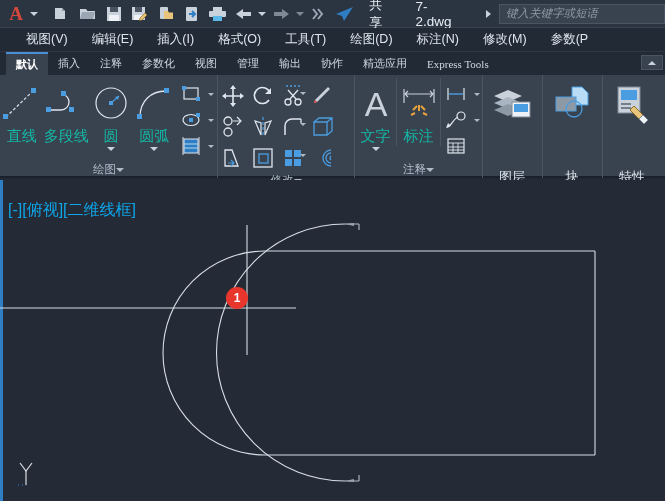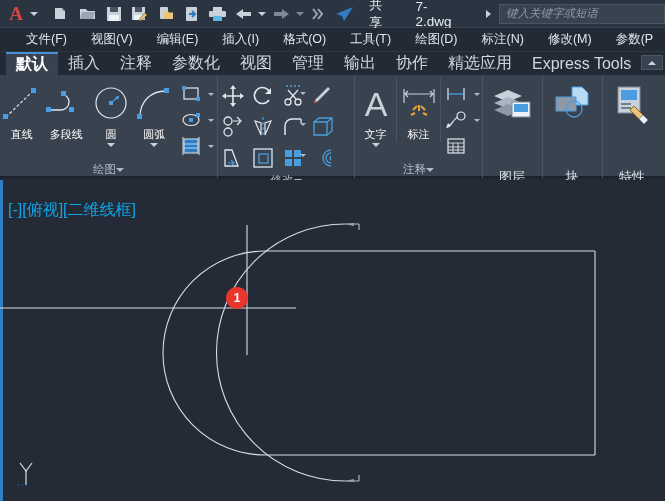--- a/index.html
+++ b/index.html
@@ -72,22 +72,22 @@
     display: flex; align-items: center; white-space: nowrap;
   }
 
   
   .ribtabs {
     position: absolute; left: 0; top: 52px; width: 665px; height: 23px;
     background: #222a36;
     display: flex; align-items: flex-end; padding-left: 6px;
   }
   .rib-tab {
-    color: #cfd7e0; font-size: 16px; padding: 0 10px; height: 23px;
-    display: flex; align-items: center; white-space: nowrap;
+    color: #cfd7e0; font-size: 11px; padding: 0 10px; height: 23px;
+    display: flex; align-items: center; white-space: nowrap; font-family: Liberation Serif, serif;
   }
   .rib-tab.active {
     background: #39424f; color: #ffffff; font-weight: bold;
     border-top: 2px solid #4a90d9;
   }
   .rib-collapse {
     position: absolute; right: 2px; top: 3px; width: 22px; height: 15px;
     background: #39424f; border: 1px solid #4a5462;
     display: flex; align-items: center; justify-content: center;
   }
@@ -114,21 +114,21 @@
     height: 17px; text-align: center; color: #aebac8; font-size: 11.5px;
     display: flex; align-items: center; justify-content: center; 
   }
   .panel-title .caret-dn { border-top-color: #aebac8; }
 
   .big-btn {
     width: 50px; display: flex; flex-direction: column; align-items: center;
     padding-top: 4px;
   }
   .big-btn .glyph { height: 44px; display:flex; align-items:center; justify-content:center; }
-  .big-btn .lbl { color: #ffffff; font-size: 11px; margin-top: 1px; white-space: nowrap; }
+  .big-btn .lbl { color: #14b8a6; font-size: 15px; margin-top: 1px; white-space: nowrap; }
   .big-btn .sub-caret { margin-top: 1px; }
 
   .icon-col { display: flex; flex-direction: column; padding-top: 3px; }
   .icon-row-sm { display: flex; align-items: center; height: 26px; }
   .sm-btn { width: 30px; height: 26px; display: flex; align-items: center; justify-content: center; }
   .mini-caret { width: 11px; display: flex; align-items: center; justify-content: center; }
   .mini-caret .caret-dn { border-left-width: 3px; border-right-width: 3px; border-top-width: 3.5px; border-top-color: #aebac8; }
 
   .grid3 { display: grid; grid-template-columns: repeat(4, 30px); grid-auto-rows: 31px; padding-top: 2px; }
   .gcell { display: flex; align-items: center; justify-content: center; position: relative; }
@@ -248,21 +248,20 @@
     <div class="tb-filename">7-2.dwg</div>
     <div class="tb-arrowsm">
         <div class="caret-rt"></div>
       </div>
     <div class="tb-search">
       <span>键入关键字或短语</span>
     </div>
   </div>
 
   <div class="menubar">
-    <div class="menu-item">文件(F)</div>
     <div class="menu-item">视图(V)</div>
     <div class="menu-item">编辑(E)</div>
     <div class="menu-item">插入(I)</div>
     <div class="menu-item">格式(O)</div>
     <div class="menu-item">工具(T)</div>
     <div class="menu-item">绘图(D)</div>
     <div class="menu-item">标注(N)</div>
     <div class="menu-item">修改(M)</div>
     <div class="menu-item">参数(P</div>
   </div>

